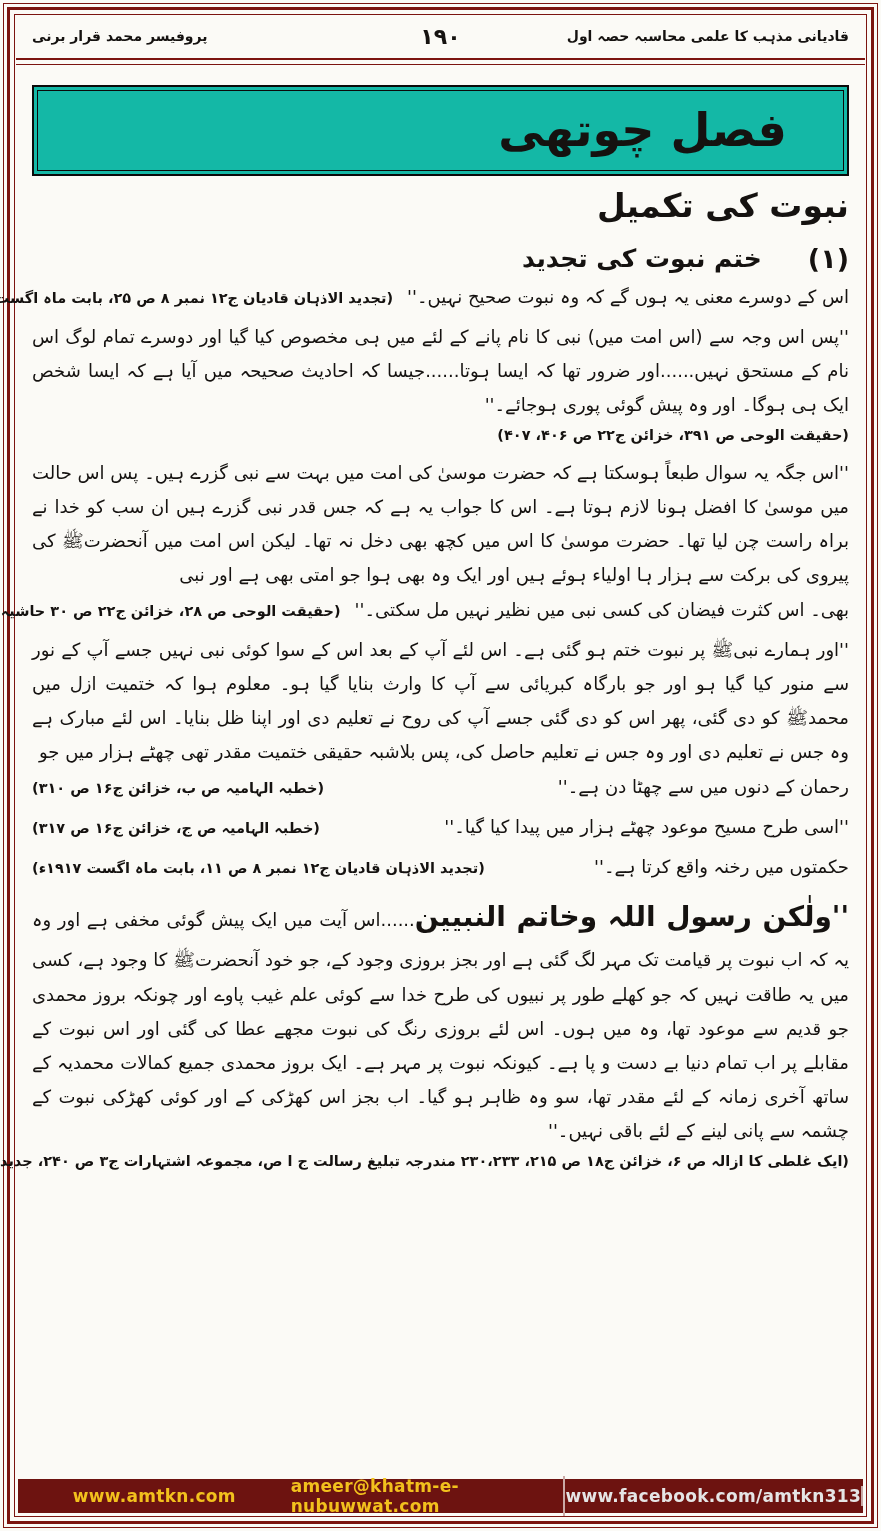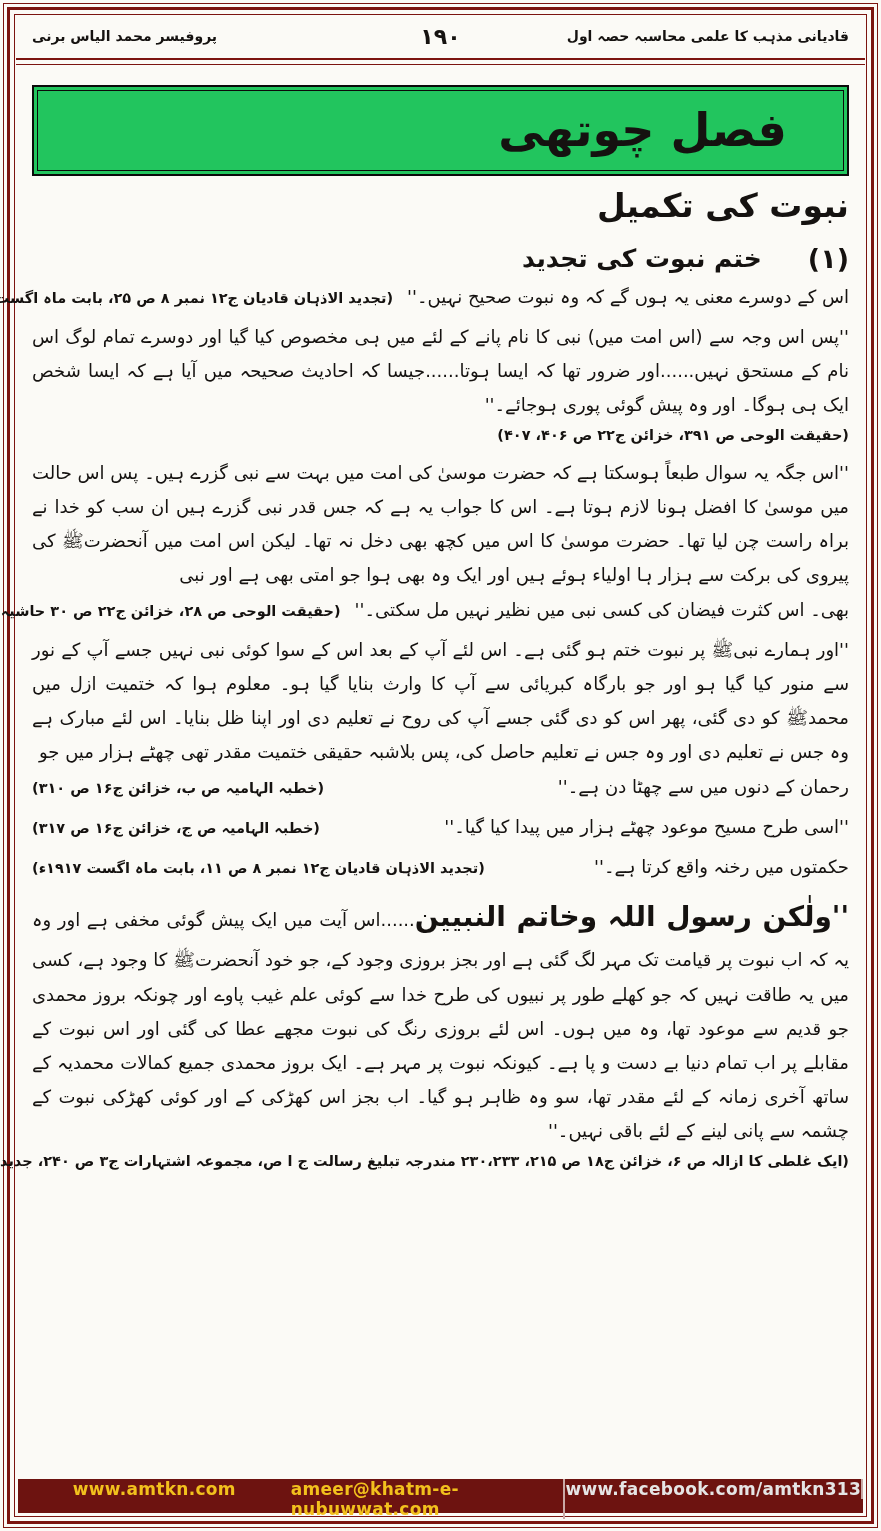--- a/index.html
+++ b/index.html
@@ -25,21 +25,21 @@
   .hdr-right{text-align:right;}
   .hdr-left{text-align:left;}
   .hdr-center{font-size:22px;font-weight:bold;text-align:center;}
   .double-rule{
     height:4px;margin:2px -16px 0 -16px;
     border-top:2px solid #7c1410;border-bottom:1px solid #7c1410;
   }
 
   
   .chapter-box{
-    margin:20px auto 6px auto;border:2px solid #0a0a0a;padding:3px;background:#22c55e;
+    margin:20px auto 6px auto;border:2px solid #0a0a0a;padding:3px;background:#14b8a6;
   }
   .chapter-box-inner{
     border:1px solid #0a0a0a;padding:14px 56px;
   }
   .chapter-title{font-size:46px;font-weight:bold;line-height:1.1;}
 
   .subtitle{
     margin:10px 0 6px 0;text-align:right;font-size:33px;font-weight:bold;
   }
 
@@ -60,21 +60,21 @@
   .cite-row{
     display:flex;justify-content:space-between;align-items:baseline;gap:14px;
   }
   .ending{font-size:18px;line-height:1.9;white-space:nowrap;}
   .ending:empty{display:none;}
   .citation{font-size:14.5px;font-weight:bold;line-height:1.9;white-space:nowrap;}
 
   
   .page-footer{
     position:absolute;left:2px;right:2px;bottom:2px;height:34px;
-    background:#6d1310;display:flex;align-items:flex-start;
+    background:#6d1310;display:flex;align-items:center;
   }
   .footer-cell{
     flex:1;display:flex;align-items:center;justify-content:center;
     font-size:17px;font-weight:bold;letter-spacing:.3px;
   }
   .footer-cell + .footer-cell{border-right:2px solid #caa9a6;}
   .footer-website{color:#f2c11d;}
   .footer-email{color:#f2c11d;}
   .footer-facebook{color:#e5e5e5;}
 
@@ -85,21 +85,21 @@
 
 <div class="frame-a"></div>
 <div class="frame-b"></div>
 <div class="frame-c"></div>
 
 <div class="content" dir="rtl">
 
   <header class="page-header">
     <div class="hdr-side hdr-right">قادیانی مذہب کا علمی محاسبہ حصہ اول</div>
     <div class="hdr-center">۱۹۰</div>
-    <div class="hdr-side hdr-left">پروفیسر محمد الیاس برنی</div>
+    <div class="hdr-side hdr-left">پروفیسر محمد قرار برنی</div>
   </header>
 
   <div class="double-rule"></div>
 
   <main>
 
     <div class="chapter-box">
       <div class="chapter-box-inner">
         <div class="chapter-title">فصل چوتھی</div>
       </div>

